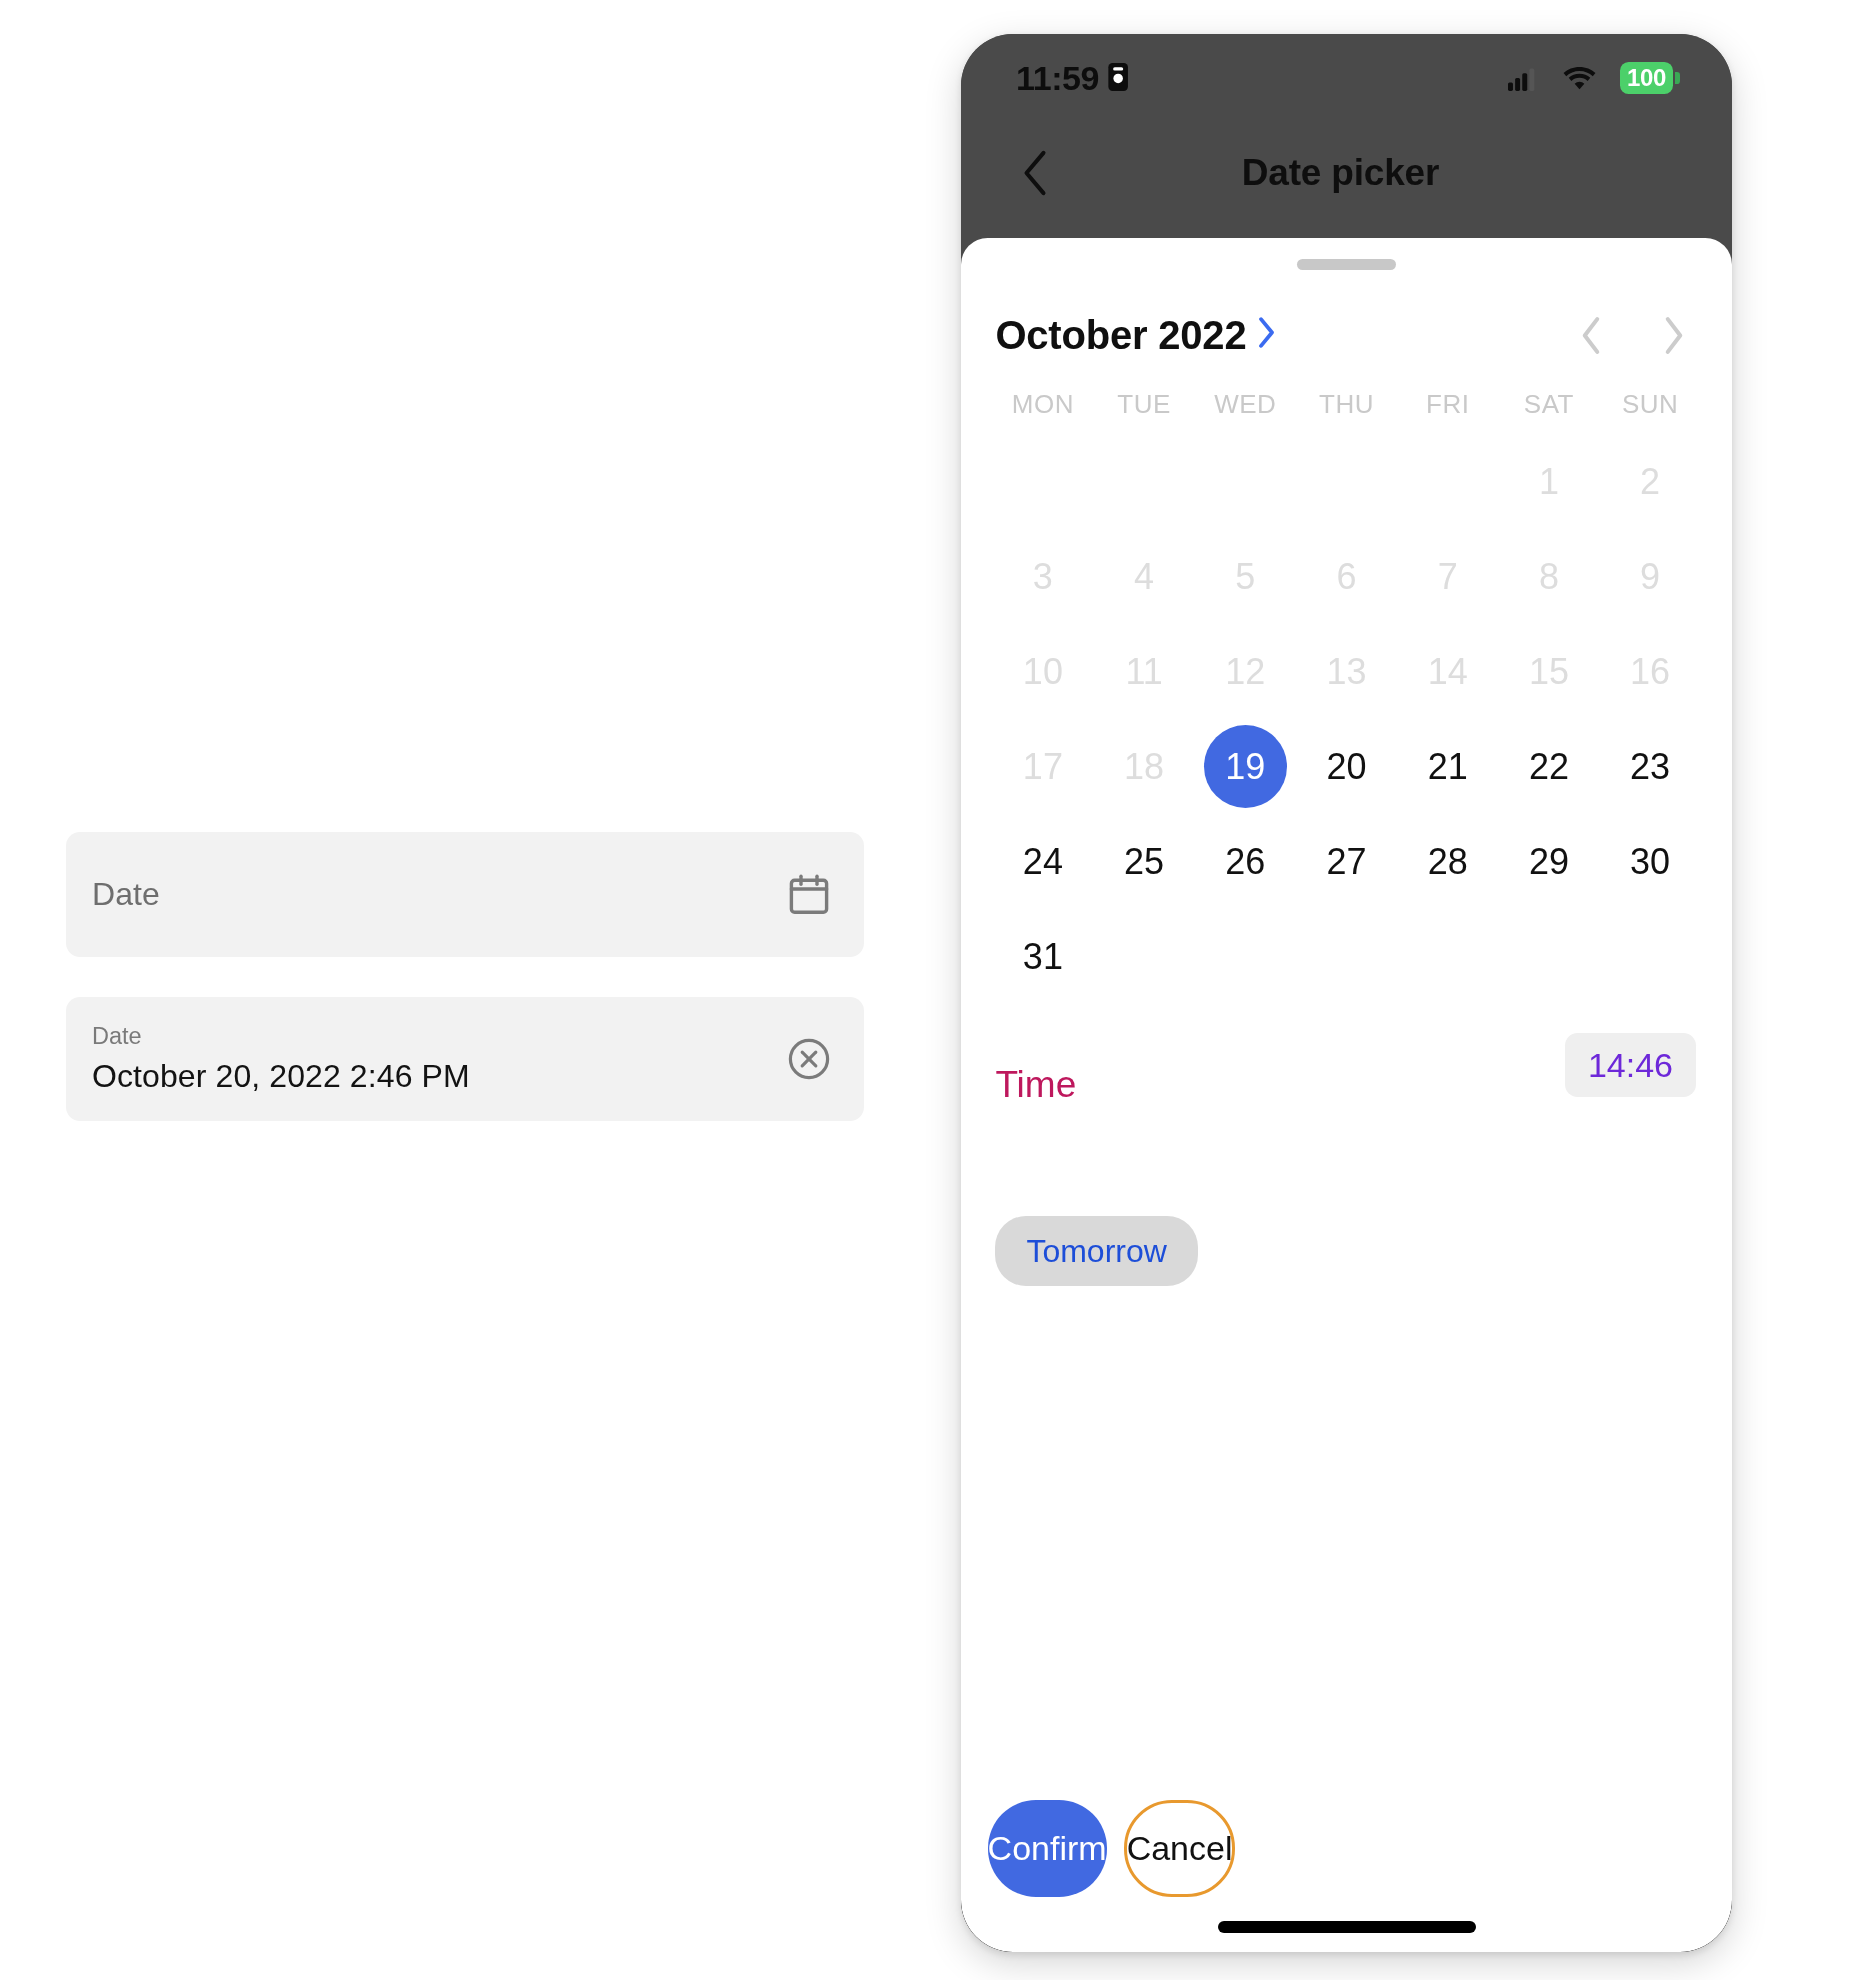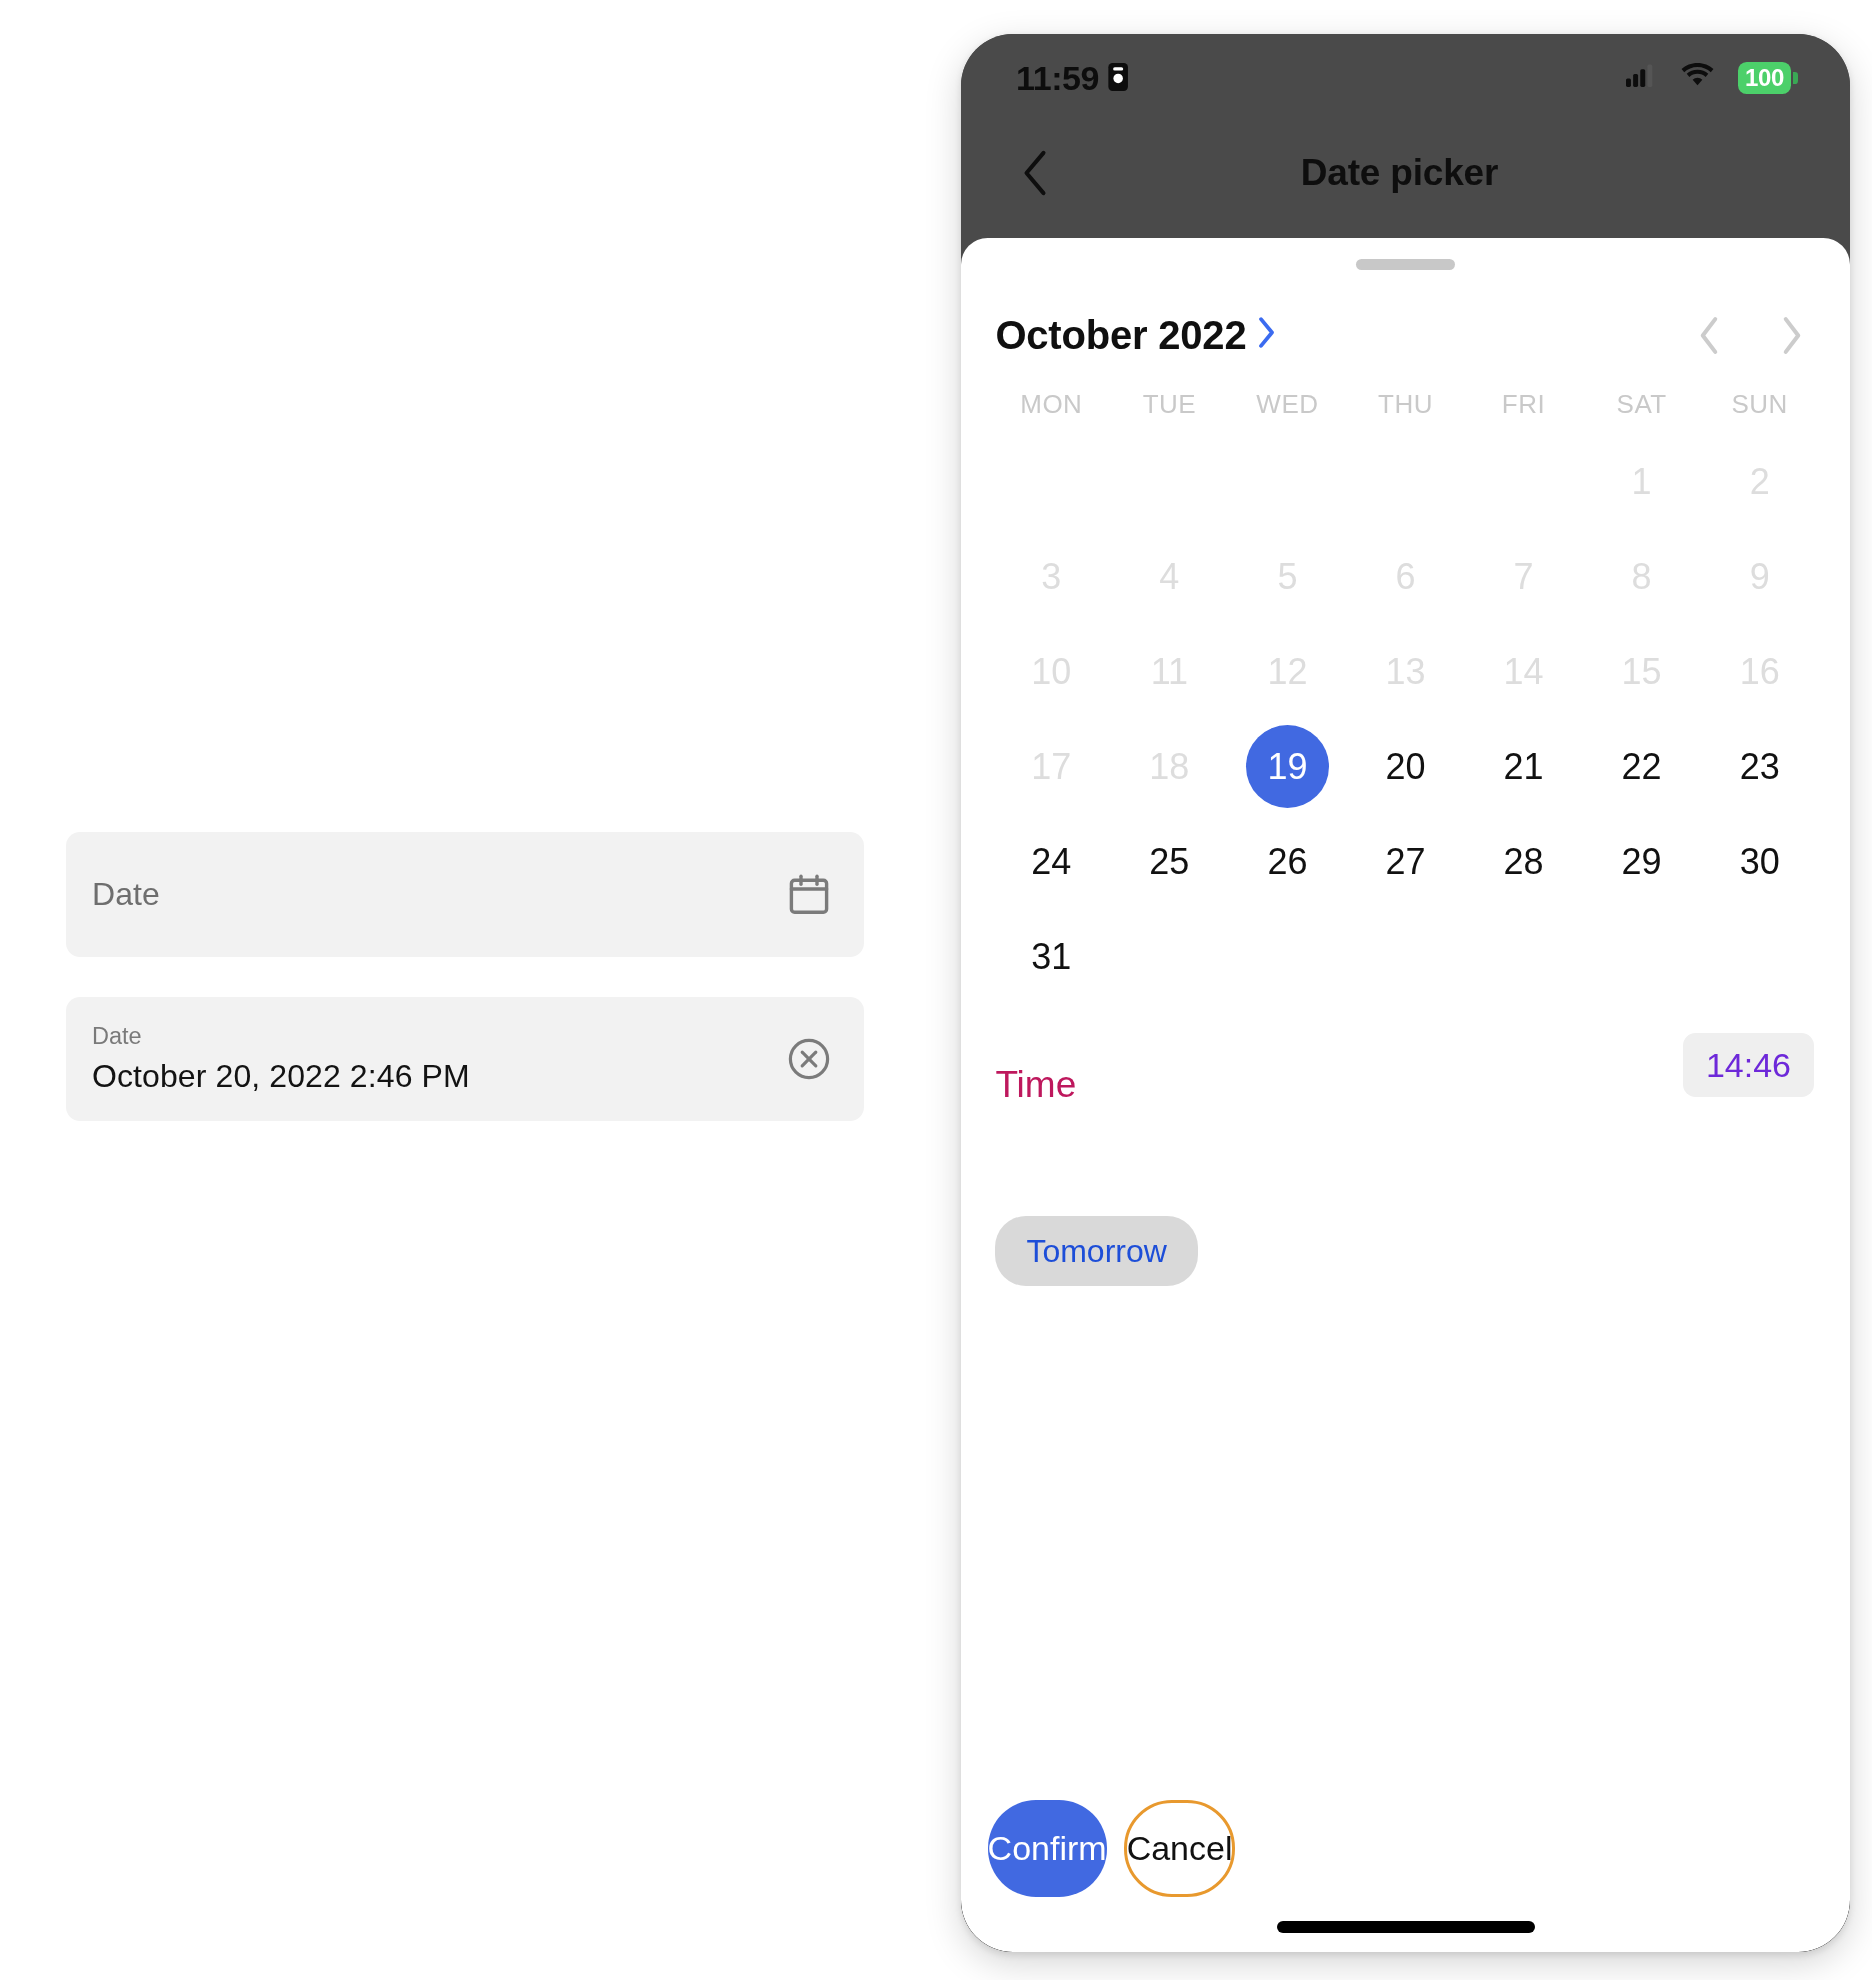--- a/index.html
+++ b/index.html
@@ -55,21 +55,21 @@
     font-size: 32px;
     color: #131313;
     letter-spacing: 0.1px;
   }
   .icon-box { display:flex; align-items:center; justify-content:center; }
 
   
   .phone {
     position: absolute;
     left: 961px; top: 34px;
-    width: 889px; height: 1918px;
+    width: 771px; height: 1918px;
     border-radius: 52px;
     background: #4a4a4a;
     overflow: hidden;
     box-shadow: 0 11px 36px rgba(0,0,0,.17), 0 2.3px 7.8px rgba(0,0,0,.10);
   }
   
   .app-dim {
     position: absolute;
     inset: 0;
     background: #4a4a4a;
@@ -83,21 +83,21 @@
     justify-content: space-between;
     padding: 0 52px 0 55px;
   }
   .sb-left { display: flex; align-items: center; gap: 9.4px; }
   .sb-time {
     font-size: 34px;
     font-weight: bold;
     color: #0d0d0d;
     letter-spacing: -0.4px;
   }
-  .sb-right { display: flex; align-items: flex-start; gap: 24px; }
+  .sb-right { display: flex; align-items: flex-end; gap: 24px; }
   .batt {
     display: flex; align-items: center;
   }
   .batt-body {
     background: #4cd06a;
     border-radius: 8.6px;
     padding: 2.3px 7px;
     font-size: 24px;
     font-weight: bold;
     color: #ffffff;

